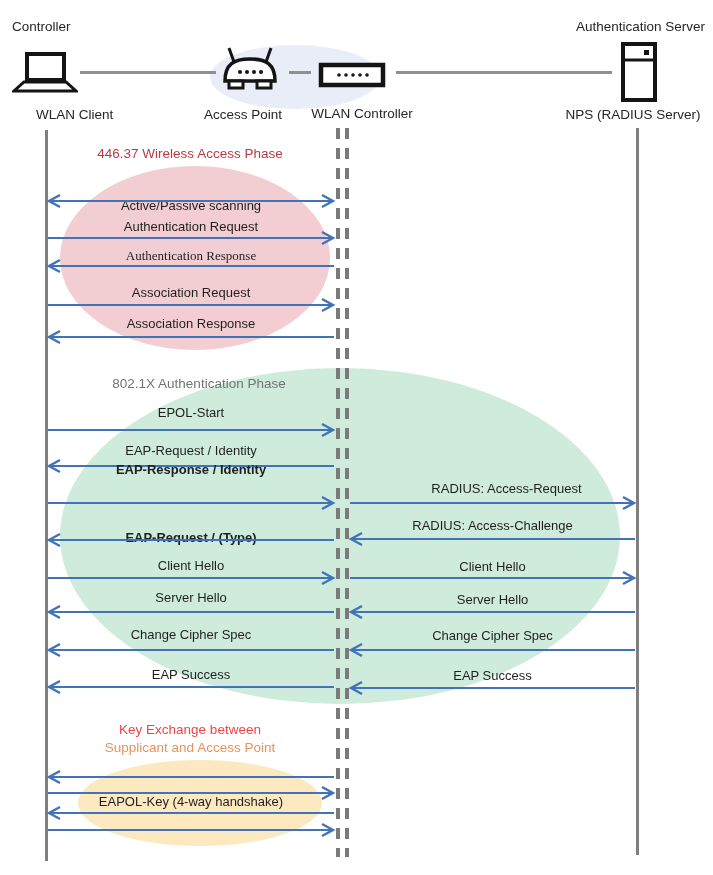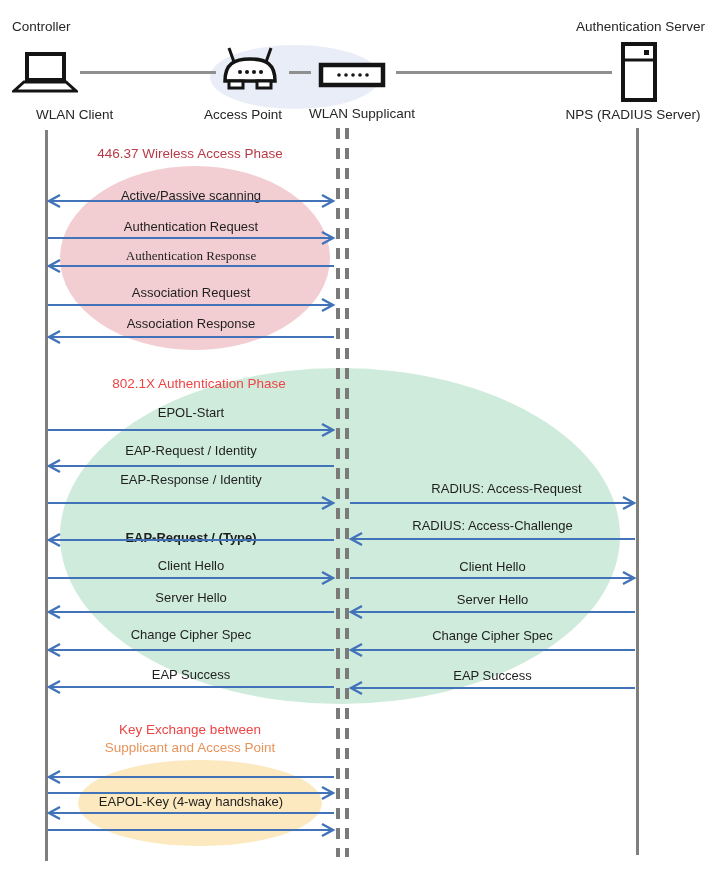--- a/index.html
+++ b/index.html
@@ -68,37 +68,37 @@
   <div class="icon" style="left:620px;top:42px;">
     <svg width="38" height="60" viewBox="0 0 38 60">
       <rect x="3" y="2" width="32" height="56" fill="#ffffff" stroke="#141414" stroke-width="4"></rect>
       <line x1="3" y1="18" x2="35" y2="18" stroke="#141414" stroke-width="3"></line>
       <rect x="24" y="8" width="5" height="5" fill="#141414"></rect>
     </svg>
   </div>
 
   <div class="node-label" style="left:11px;top:107px;margin-left:25px;">WLAN Client</div>
   <div class="node-label centered" style="left:183px;top:107px;width:120px;">Access Point</div>
-  <div class="node-label centered" style="left:302px;top:106px;width:120px;">WLAN Supplicant</div>
+  <div class="node-label centered" style="left:302px;top:106px;width:120px;">WLAN Controller</div>
   <div class="node-label centered" style="left:543px;top:107px;width:180px;">NPS (RADIUS Server)</div>
 
   <div class="lifeline" style="left:45px;top:130px;height:731px;"></div>
   <div class="lifeline-dashed" style="left:336px;top:128px;height:729px;"></div>
   <div class="lifeline-dashed" style="left:345px;top:128px;height:729px;"></div>
   <div class="lifeline" style="left:636px;top:128px;height:727px;"></div>
 
   <div id="diagram-layer">
       <div class="phase-ellipse" style="left: 60px; top: 166px; width: 270px; height: 184px; background: rgb(242, 206, 210);"></div>
       <div class="phase-ellipse" style="left: 60px; top: 368px; width: 560px; height: 336px; background: rgb(207, 235, 220);"></div>
       <div class="phase-ellipse" style="left: 78px; top: 760px; width: 244px; height: 86px; background: rgb(252, 233, 192);"></div>
       <div class="phase-title" style="left: 40px; top: 146px; width: 300px; color: rgb(184, 58, 70);">446.37 Wireless Access Phase</div>
-      <div class="phase-title" style="left: 49px; top: 376px; width: 300px; color: #ef4444;">802.1X Authentication Phase</div>
+      <div class="phase-title" style="left: 49px; top: 376px; width: 300px; color: #737373;">802.1X Authentication Phase</div>
       <div class="phase-title" style="left: 40px; top: 722px; width: 300px; color: #ef4444;">Key Exchange between</div>
       <div class="phase-title" style="left: 40px; top: 740px; width: 300px; color: rgb(232, 147, 90);">Supplicant and Access Point</div>
-      <div class="msg-label" style="left: 47px; top: 188px; width: 288px;">Active/Passive scanning</div>
+      <div class="msg-label" style="left: 47px; top: 198px; width: 288px;">Active/Passive scanning</div>
       <svg width="288" height="16" class="msg-arrow" style="left: 47px; top: 193px;">
         <line x1="3" x2="285" y1="8" y2="8" stroke="#4273b8" stroke-width="2"></line>
         <polyline points="275,2 286,8 275,14" fill="none" stroke="#4273b8" stroke-width="2.4"></polyline>
         <polyline points="13,2 2,8 13,14" fill="none" stroke="#4273b8" stroke-width="2.4"></polyline>
       </svg>
       <div class="msg-label" style="left: 47px; top: 219px; width: 288px;">Authentication Request</div>
       <svg width="288" height="16" class="msg-arrow" style="left: 47px; top: 230px;">
         <line x1="1" x2="285" y1="8" y2="8" stroke="#4273b8" stroke-width="2"></line>
         <polyline points="275,2 286,8 275,14" fill="none" stroke="#4273b8" stroke-width="2.4"></polyline>
       </svg>
@@ -120,21 +120,21 @@
       <div class="msg-label" style="left: 47px; top: 405px; width: 288px;">EPOL-Start</div>
       <svg width="288" height="16" class="msg-arrow" style="left: 47px; top: 422px;">
         <line x1="1" x2="285" y1="8" y2="8" stroke="#4273b8" stroke-width="2"></line>
         <polyline points="275,2 286,8 275,14" fill="none" stroke="#4273b8" stroke-width="2.4"></polyline>
       </svg>
       <div class="msg-label" style="left: 47px; top: 443px; width: 288px;">EAP-Request / Identity</div>
       <svg width="288" height="16" class="msg-arrow" style="left: 47px; top: 458px;">
         <line x1="3" x2="287" y1="8" y2="8" stroke="#4273b8" stroke-width="2"></line>
         <polyline points="13,2 2,8 13,14" fill="none" stroke="#4273b8" stroke-width="2.4"></polyline>
       </svg>
-      <div class="msg-label" style="left: 47px; top: 472px; width: 288px;">EAP-Response / Identity</div>
+      <div class="msg-label" style="left: 47px; top: 462px; width: 288px; font-weight: bold;">EAP-Response / Identity</div>
       <svg width="288" height="16" class="msg-arrow" style="left: 47px; top: 495px;">
         <line x1="1" x2="285" y1="8" y2="8" stroke="#4273b8" stroke-width="2"></line>
         <polyline points="275,2 286,8 275,14" fill="none" stroke="#4273b8" stroke-width="2.4"></polyline>
       </svg>
       <div class="msg-label" style="left: 363px; top: 481px; width: 287px;">RADIUS: Access-Request</div>
       <svg width="287" height="16" class="msg-arrow" style="left: 349px; top: 495px;">
         <line x1="1" x2="284" y1="8" y2="8" stroke="#4273b8" stroke-width="2"></line>
         <polyline points="274,2 285,8 274,14" fill="none" stroke="#4273b8" stroke-width="2.4"></polyline>
       </svg>
       <div class="msg-label" style="left: 47px; top: 530px; width: 288px; font-weight: bold;">EAP-Request / (Type)</div>

